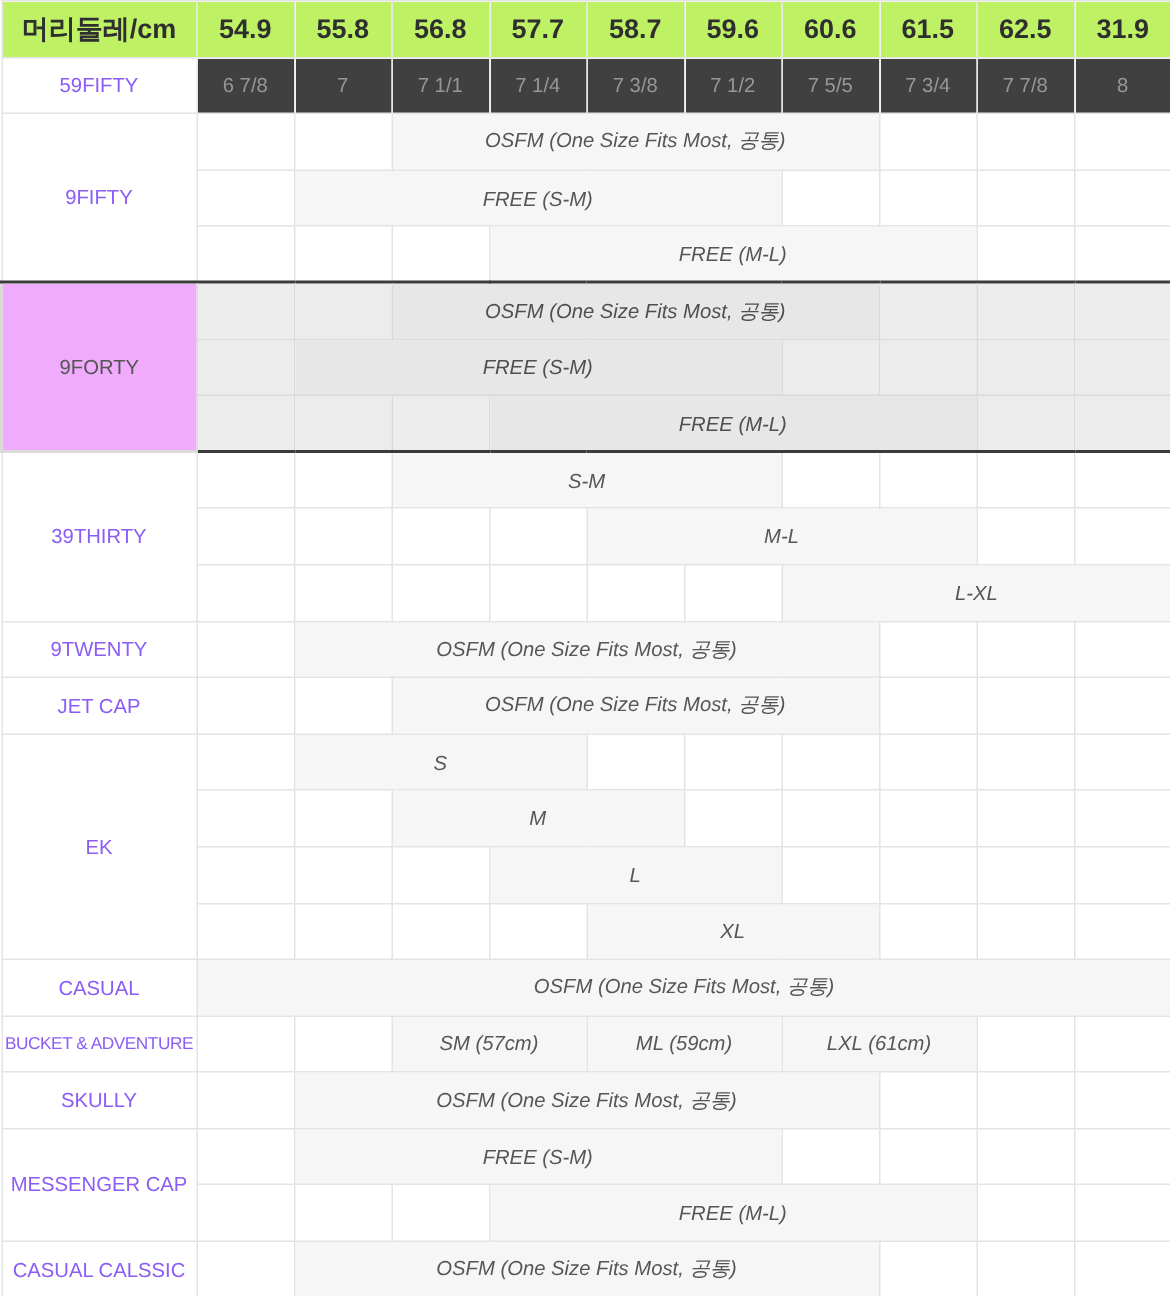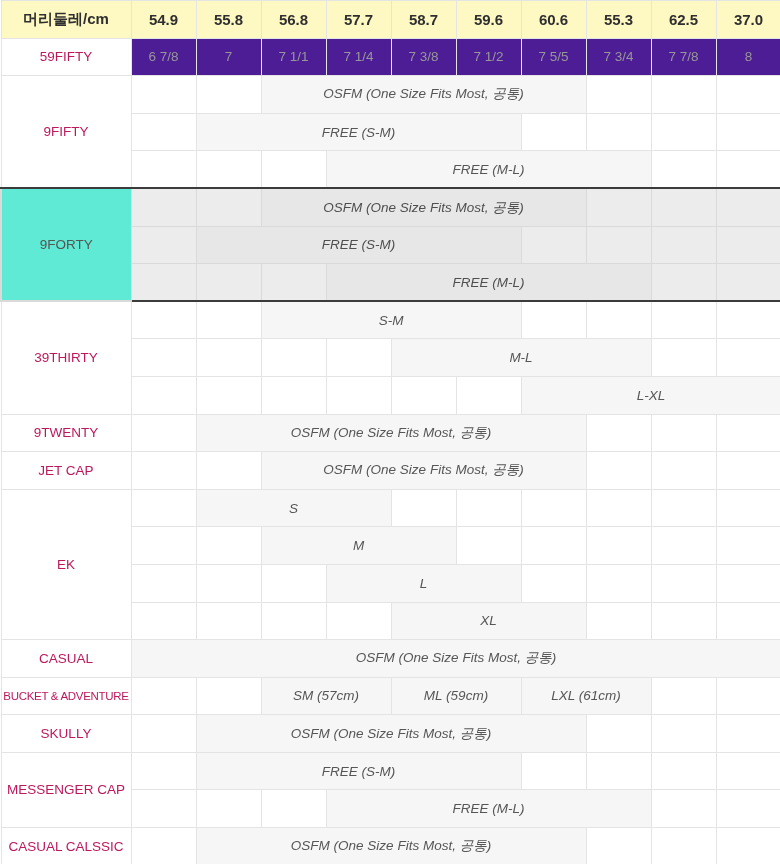--- a/index.html
+++ b/index.html
@@ -11,31 +11,31 @@
     width:780px; border-collapse:collapse; table-layout:fixed;
   }
   tr { height:37.6px; }
   th, td {
     border:1px solid #e4e4e4; padding:0; margin:0;
     text-align:center; vertical-align:middle;
     font-size:13.5px; background:#ffffff;
     overflow:hidden; white-space:nowrap;
   }
   th {
-    background:#fef9c3; color:#2f2f2f;
-    font-weight:700; font-size:15px;
-  }
-  td.lbl { color:#be185d; }
+    background:#bef264; color:#2f2f2f;
+    font-weight:700; font-size:18px;
+  }
+  td.lbl { color:#8b5cf6; }
   td.lbl-sm { font-size:11.5px; letter-spacing:-0.3px; }
-  td.val { background:#4c1d95; color:#979797;margin-left:18px; }
+  td.val { background:#404040; color:#979797;margin-left:18px; }
   td.sp  { background:#f6f6f6; color:#565656;font-style:italic; }
   
   tr.hl td { background:#ececec; border-color:#dadada; }
   tr.hl td.sp { background:#e7e7e7; color:#4f4f4f; }
-  tr.hl td.lbl { background:#5eead4; color:#555555; }
+  tr.hl td.lbl { background:#f0abfc; color:#555555; }
   tr.hl-top td { border-top:2px solid #3b3b3b; }
   tr.hl-bot td { border-bottom:2px solid #3b3b3b; }
   td.hl-r { border-right:2px solid #3b3b3b; }
   td.hl-l {
     border-left:2px solid #3b3b3b;
     border-top:2px solid #3b3b3b;
     border-bottom:2px solid #3b3b3b;
   }
 </style>
 </head>
@@ -59,23 +59,23 @@
   <tbody>
       <tr>
     <th>머리둘레/cm</th>
     <th>54.9</th>
     <th>55.8</th>
     <th>56.8</th>
     <th>57.7</th>
     <th>58.7</th>
     <th>59.6</th>
     <th>60.6</th>
-    <th>55.3</th>
+    <th>61.5</th>
     <th>62.5</th>
-    <th>37.0</th>
+    <th>31.9</th>
   </tr>
 
   <tr>
     <td class="lbl">59FIFTY</td>
     <td class="val">6 7/8</td>
     <td class="val">7</td>
     <td class="val">7 1/1</td>
     <td class="val">7 1/4</td>
     <td class="val">7 3/8</td>
     <td class="val">7 1/2</td>

